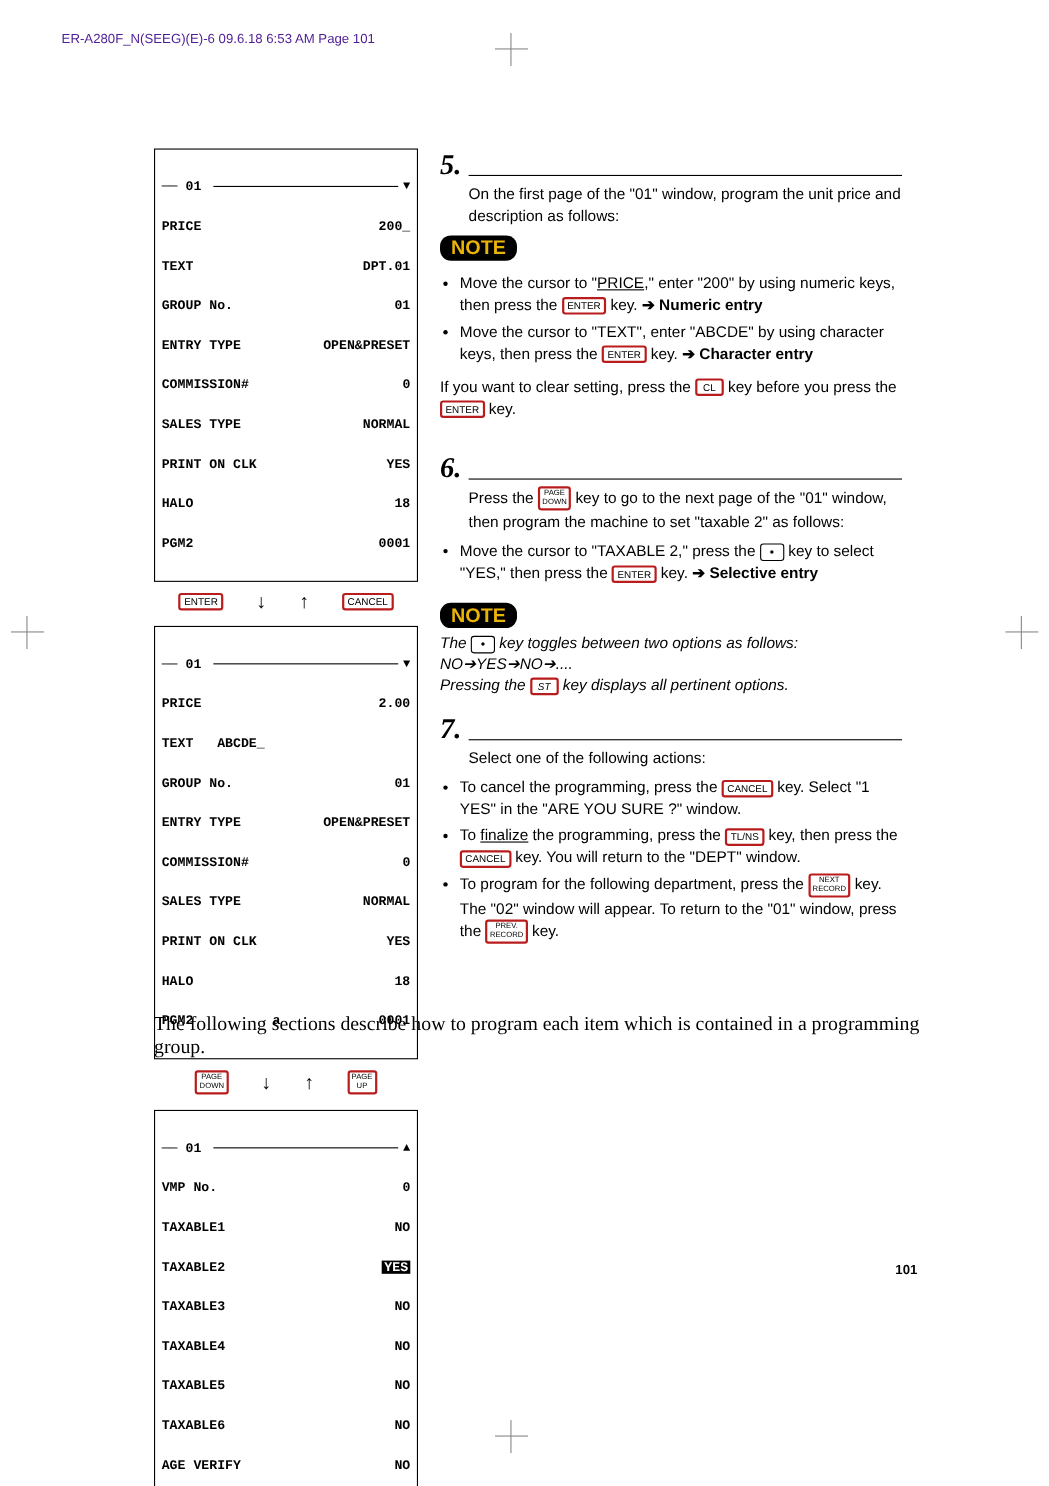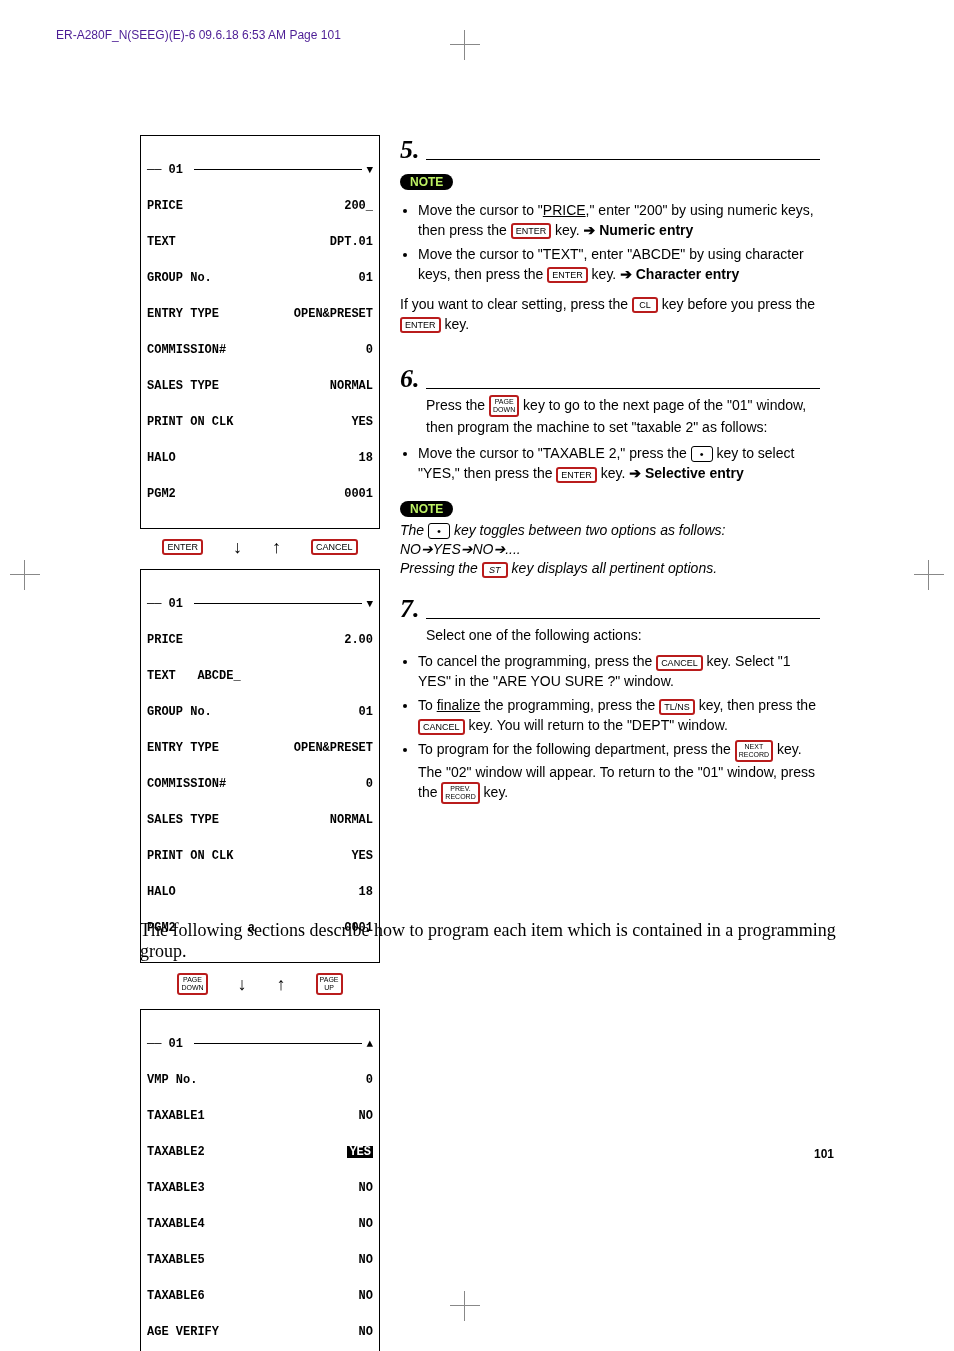--- a/index.html
+++ b/index.html
@@ -105,24 +105,24 @@
   .step-rule {
     border-top: 1.5px solid #000;
     margin-left: 26px;
     margin-top: -6px;
     margin-bottom: 6px;
   }
   .step-body { margin-left: 26px; font-size: 14px; line-height: 20px; }
   .note-pill {
     display:inline-block;
     background:#000;
-    color:#bef264;
+    color:#eab308;
     border-radius: 10px;
     padding: 1px 10px;
-    font-size: 12px;
+    font-size: 18px;
     font-weight: bold;
     margin: 8px 0 4px 0;
   }
   .note-text { font-style: italic; font-size: 14px; line-height: 19px; margin-bottom:10px; }
   ul.bullets { margin: 6px 0 10px 18px; padding:0; }
   ul.bullets li { margin-bottom: 4px; line-height:20px; }
   .rarrow { font-weight:bold; }
   .underline { text-decoration: underline; }
   .dotkey { border:1px solid #000; border-radius:3px; padding:0 4px; font-size:11px; display:inline-block; min-width:12px; text-align:center; line-height:14px; }
 
@@ -207,20 +207,21 @@
       <div class="screen-row"><span>AGE VERIFY</span><span>NO</span></div>
       
     </div>
   </div>
 
   <div class="right-col">
 
     <div>
       <span class="step-num">5.</span>
       <div class="step-rule"></div>
+      <div class="step-body">On the first page of the "01" window, program the unit price and description as follows:</div>
       <div style="margin-left:0;">
         <span class="note-pill">NOTE</span>
       </div>
       <ul class="bullets">
         <li>
           <span>Move the cursor to "</span><span class="underline">PRICE</span><span>," enter "200" by using numeric keys, then press the </span><span class="keycap">ENTER</span><span> key.   </span><span class="rarrow">➔</span><b> Numeric entry</b>
         </li>
         <li>
           <span>Move the cursor to "TEXT", enter "ABCDE" by using character keys, then press the </span><span class="keycap">ENTER</span><span> key.   </span><span class="rarrow">➔</span><b> Character entry</b>
         </li>

